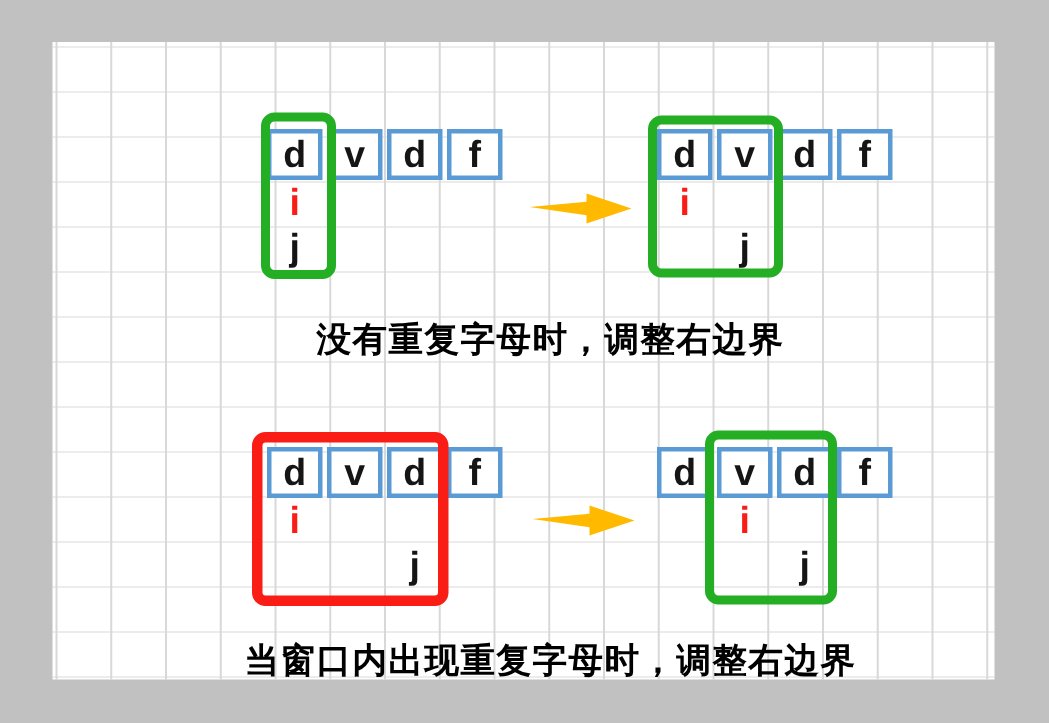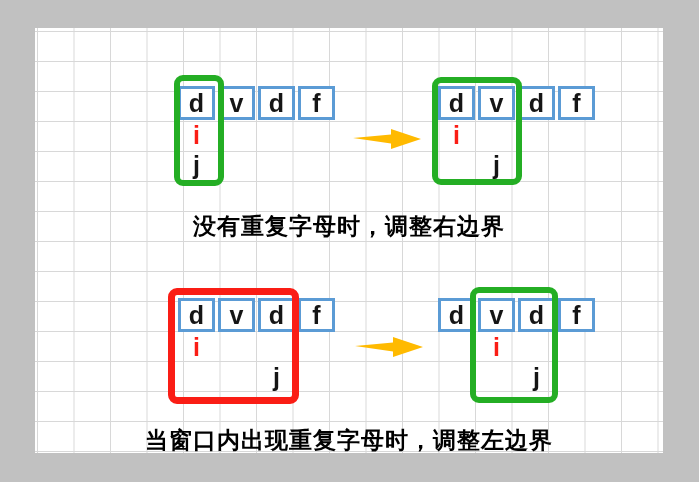--- a/index.html
+++ b/index.html
@@ -52,21 +52,21 @@
   #d4-win { left:435px; top:259px; width:88px;  height:116px; }
 
   
   .arrow { position:absolute; z-index:2; }
   #arrow-top { left:318px; top:98px; }
   #arrow-bottom { left:320px; top:306px; }
 
   
   .caption {
     position:absolute; left:0; width:628px; text-align:center; z-index:2;
-    font-weight:bold; font-size:23px; color:#000; letter-spacing:1px; white-space:nowrap;
+    font-weight:bold; font-size:23px; color:#000; letter-spacing:1px; white-space:nowrap;padding-left:18px;
   }
   #caption-top { top:183px; }
   #caption-bottom { top:397px; }
 </style>
 </head>
 <body>
 
 <div class="canvas">
 
   <div class="cells-row" id="d1-cells">
@@ -112,15 +112,15 @@
     <div class="cell">f</div>
   </div>
   <div class="ptr i" id="d4-i">i</div>
   <div class="ptr" id="d4-j">j</div>
   <div class="win green" id="d4-win"></div>
 
   <svg class="arrow" id="arrow-bottom" width="70" height="26" viewBox="0 0 70 26">
     <polygon points="0,12 38,8.5 38,3 68,13 38,23 38,17.5" fill="var(--gold,#ffba00)"></polygon>
   </svg>
 
-  <div class="caption" id="caption-bottom">当窗口内出现重复字母时，调整左边界</div>
+  <div class="caption" id="caption-bottom">当窗口内出现重复字母时，调整右边界</div>
 
 </div>
 
 </body></html>

